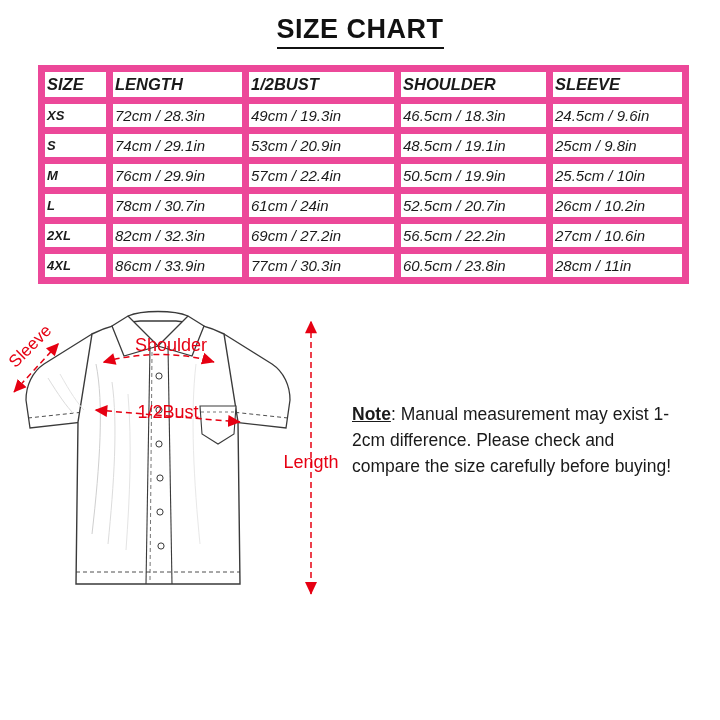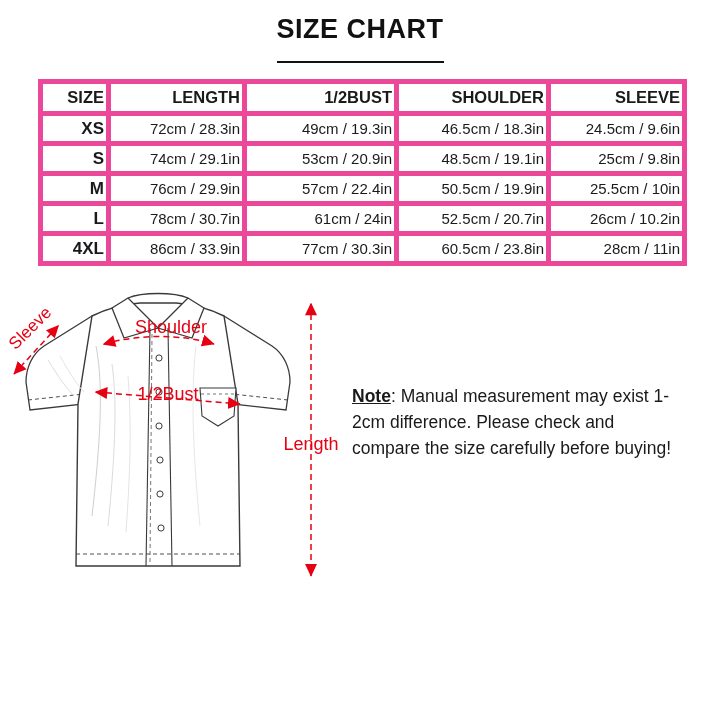--- a/index.html
+++ b/index.html
@@ -20,49 +20,50 @@
   .title-wrap {
     text-align: center;
     padding-top: 14px;
   }
   .title {
     display: inline-block;
     font-size: 27px;
     font-weight: bold;
     letter-spacing: 0.5px;
     border-bottom: 2px solid #111;
-    padding-bottom: 16px;
+    padding-bottom: 2px;
   }
 
   
   .table-wrap {
     margin: 16px 38px 0 38px;
   }
   table.size-table {
     width: 644px;
     border-collapse: collapse;
     table-layout: fixed;
   }
   table.size-table th,
   table.size-table td {
-    border: 5px solid #ec4899;
-    text-align: right;
+    border: 7px solid #ec4899;
+    text-align: left;
     font-size: 15px;
     height: 30px;
     padding: 0 2px;
     color: #1a1a1a;
+    font-style: italic;
   }
   table.size-table thead th {
     font-weight: bold;
     font-size: 16.5px;
     height: 32px;
   }
   table.size-table tbody td.size-col {
     font-weight: bold;
-    font-size: 17px;
+    font-size: 13px;
   }
   col.c0 { width: 68px; }
   col.c1 { width: 136px; }
   col.c2 { width: 152px; }
   col.c3 { width: 152px; }
   col.c4 { width: 136px; }
 
   
   .lower {
     position: relative;
@@ -138,20 +139,27 @@
           <td>25.5cm / 10in</td>
         </tr>
         <tr>
           <td class="size-col">L</td>
           <td>78cm / 30.7in</td>
           <td>61cm / 24in</td>
           <td>52.5cm / 20.7in</td>
           <td>26cm / 10.2in</td>
         </tr>
         <tr>
+          <td class="size-col">2XL</td>
+          <td>82cm / 32.3in</td>
+          <td>69cm / 27.2in</td>
+          <td>56.5cm / 22.2in</td>
+          <td>27cm / 10.6in</td>
+        </tr>
+        <tr>
           <td class="size-col">4XL</td>
           <td>86cm / 33.9in</td>
           <td>77cm / 30.3in</td>
           <td>60.5cm / 23.8in</td>
           <td>28cm / 11in</td>
         </tr>
       </tbody>
     </table>
   </div>
 

